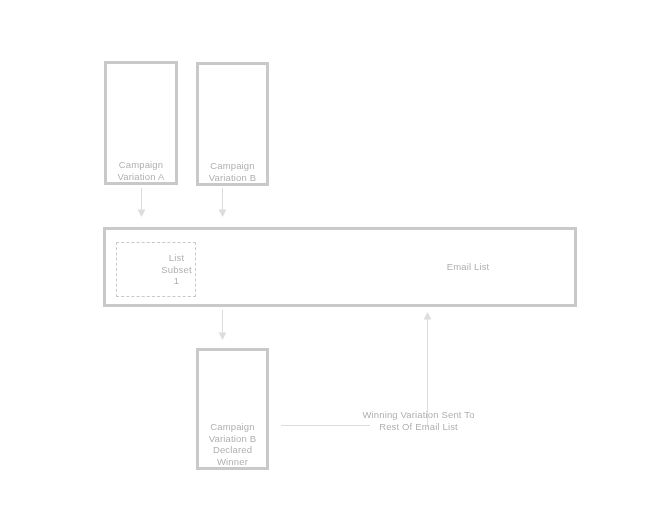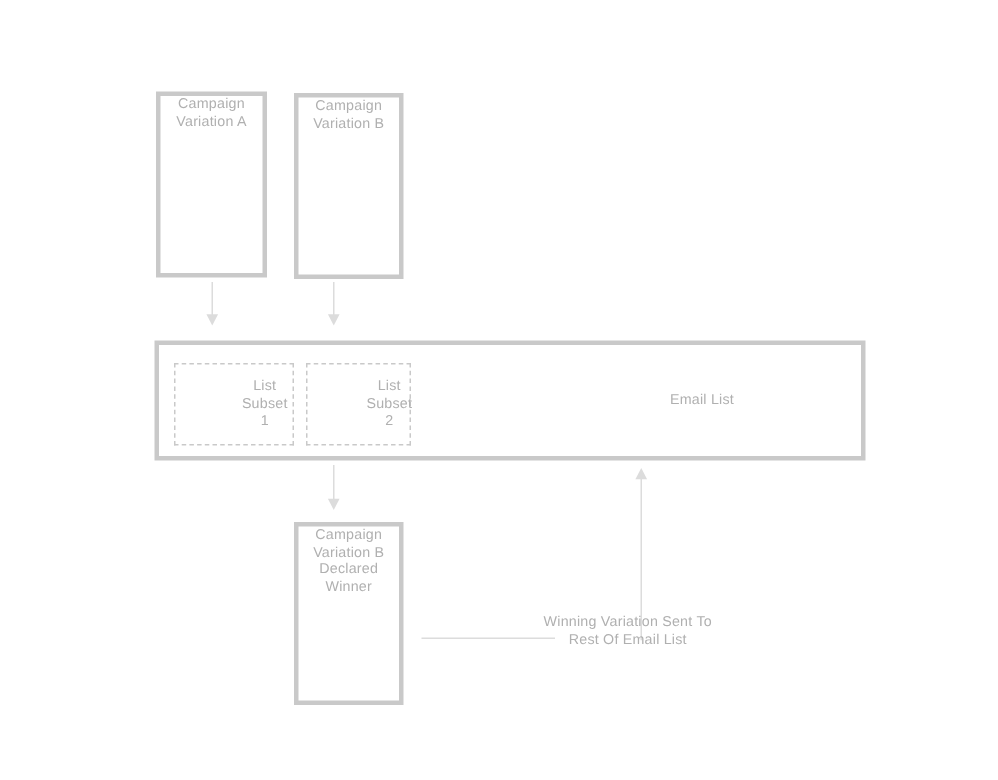--- a/index.html
+++ b/index.html
@@ -19,21 +19,21 @@
     height: 520px;
   }
 
   
   .box {
     position: absolute;
     box-sizing: border-box;
     border: 3px solid #c9c9c9;
     background: #ffffff;
     display: flex;
-    align-items: flex-start;
+    align-items: flex-end;
     justify-content: center;
     text-align: center;
   }
   .box-label {
     color: #b0b0b0;
     font-size: 9.5px;
     line-height: 11.5px;
     letter-spacing: 0.15px;
     white-space: pre-line;
     text-align: center;
@@ -178,23 +178,20 @@
       <polygon points="9.5,29 5.6,21.5 13.4,21.5" fill="#dcdcdc"></polygon>
     </svg>
   </div>
 
   <div class="box" id="email-list-box">
 
     <div class="subset" id="list-subset-1">
       <span class="subset-label">List Subset 1</span>
     </div>
 
-    <div class="subset" id="list-subset-2">
-      <span class="subset-label">List Subset 2</span>
-    </div>
 
     <div id="email-list-label">Email List</div>
   </div>
 
   <div class="arrow" id="arrow-list-to-winner">
     <svg width="19" height="31" viewBox="0 0 19 31">
       <line x1="9.5" y1="0" x2="9.5" y2="25" stroke="#dcdcdc" stroke-width="1"></line>
       <polygon points="9.5,30 5.6,22.5 13.4,22.5" fill="#dcdcdc"></polygon>
     </svg>
   </div>

